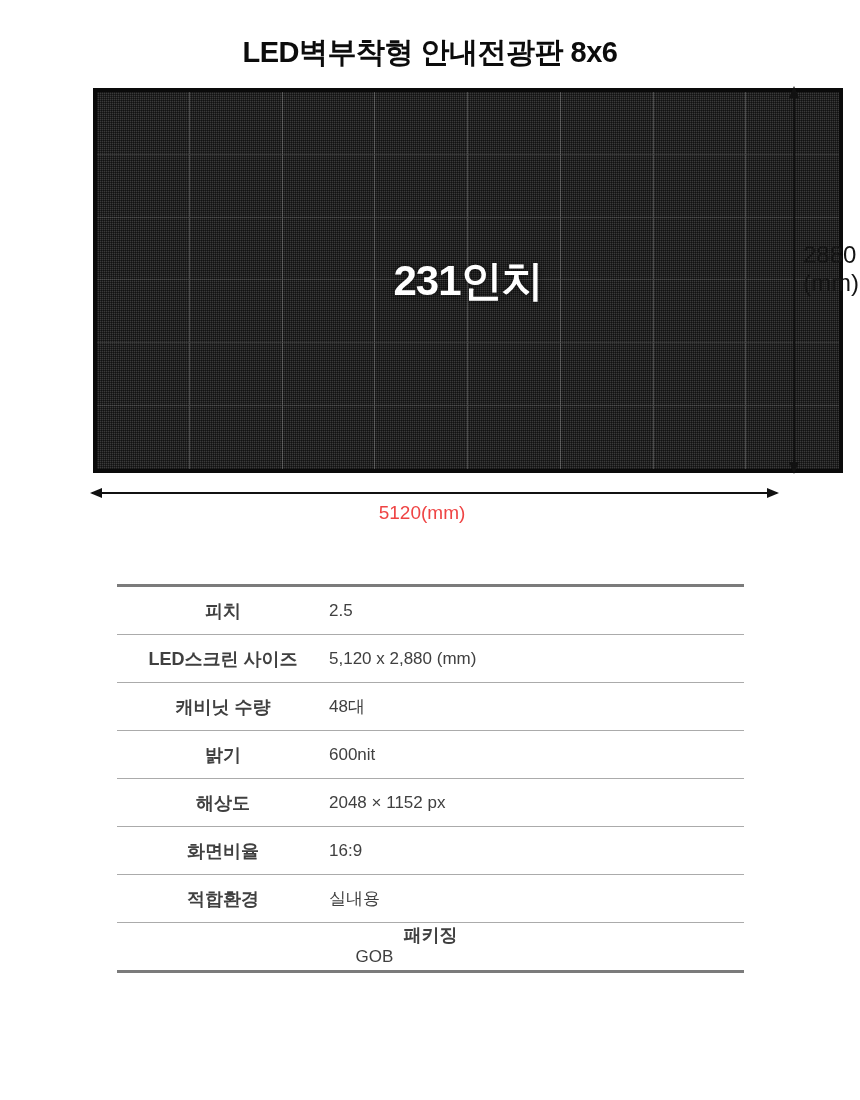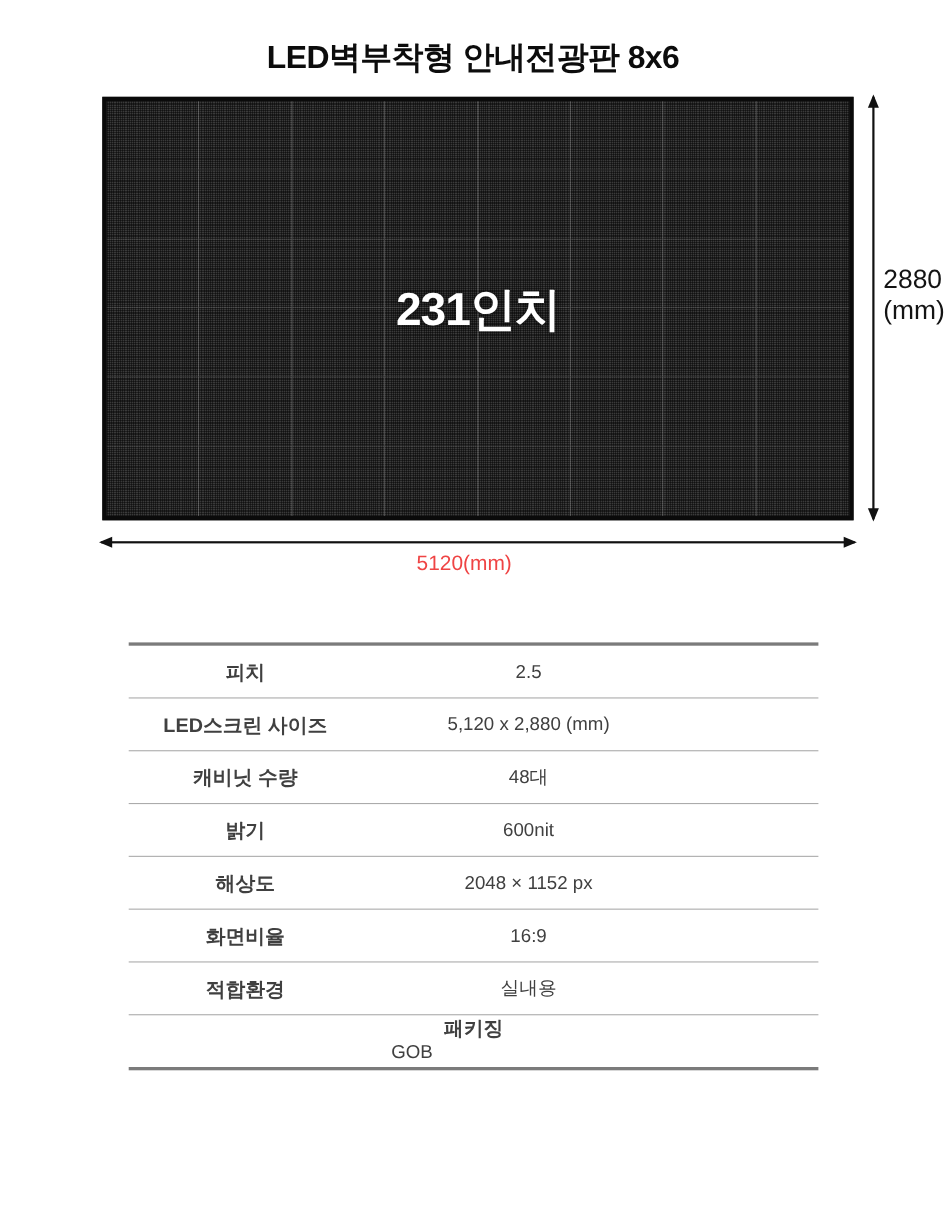--- a/index.html
+++ b/index.html
@@ -8,21 +8,21 @@
 
   
   .title {
     position: absolute; top: 33px; left: 0; width: 860px;
     text-align: center; font-size: 29px; font-weight: 700; color: #0c0c0c;
     letter-spacing: -0.5px;
   }
 
   
   .panel {
-    position: absolute; left: 93px; top: 88px; width: 683px; height: 385px;
+    position: absolute; left: 93px; top: 88px; width: 750px; height: 385px;
     box-sizing: border-box; border: 4px solid #0a0a0a;
     background-color: #3a3a3a;
     background-image:
       repeating-linear-gradient(0deg, rgba(0,0,0,0.45) 0px, rgba(0,0,0,0.45) 1px, transparent 1px, transparent 2px),
       repeating-linear-gradient(90deg, rgba(0,0,0,0.45) 0px, rgba(0,0,0,0.45) 1px, transparent 1px, transparent 2px);
   }
   .panel-grid {
     position: absolute; inset: 0;
     display: grid;
     grid-template-columns: repeat(8, 1fr);
@@ -75,21 +75,21 @@
   .spec-row {
     display: flex; align-items: center; height: 47px;
     border-bottom: 1px solid #ababab;
   }
   .spec-row:last-child { border-bottom: none; flex-direction: column; }
   .spec-label {
     width: 212px; text-align: center;
     font-size: 18px; font-weight: 700; color: #404040;
   }
   .spec-value {
-    flex: 1; text-align: center; padding-right: 112px;
+    flex: 1; padding-right: 112px;
     font-size: 17px; font-weight: 400; color: #404040;
   }
 </style>
 </head>
 <body>
 
 <div class="page">
 
   <div class="title">LED벽부착형 안내전광판 8x6</div>
 

